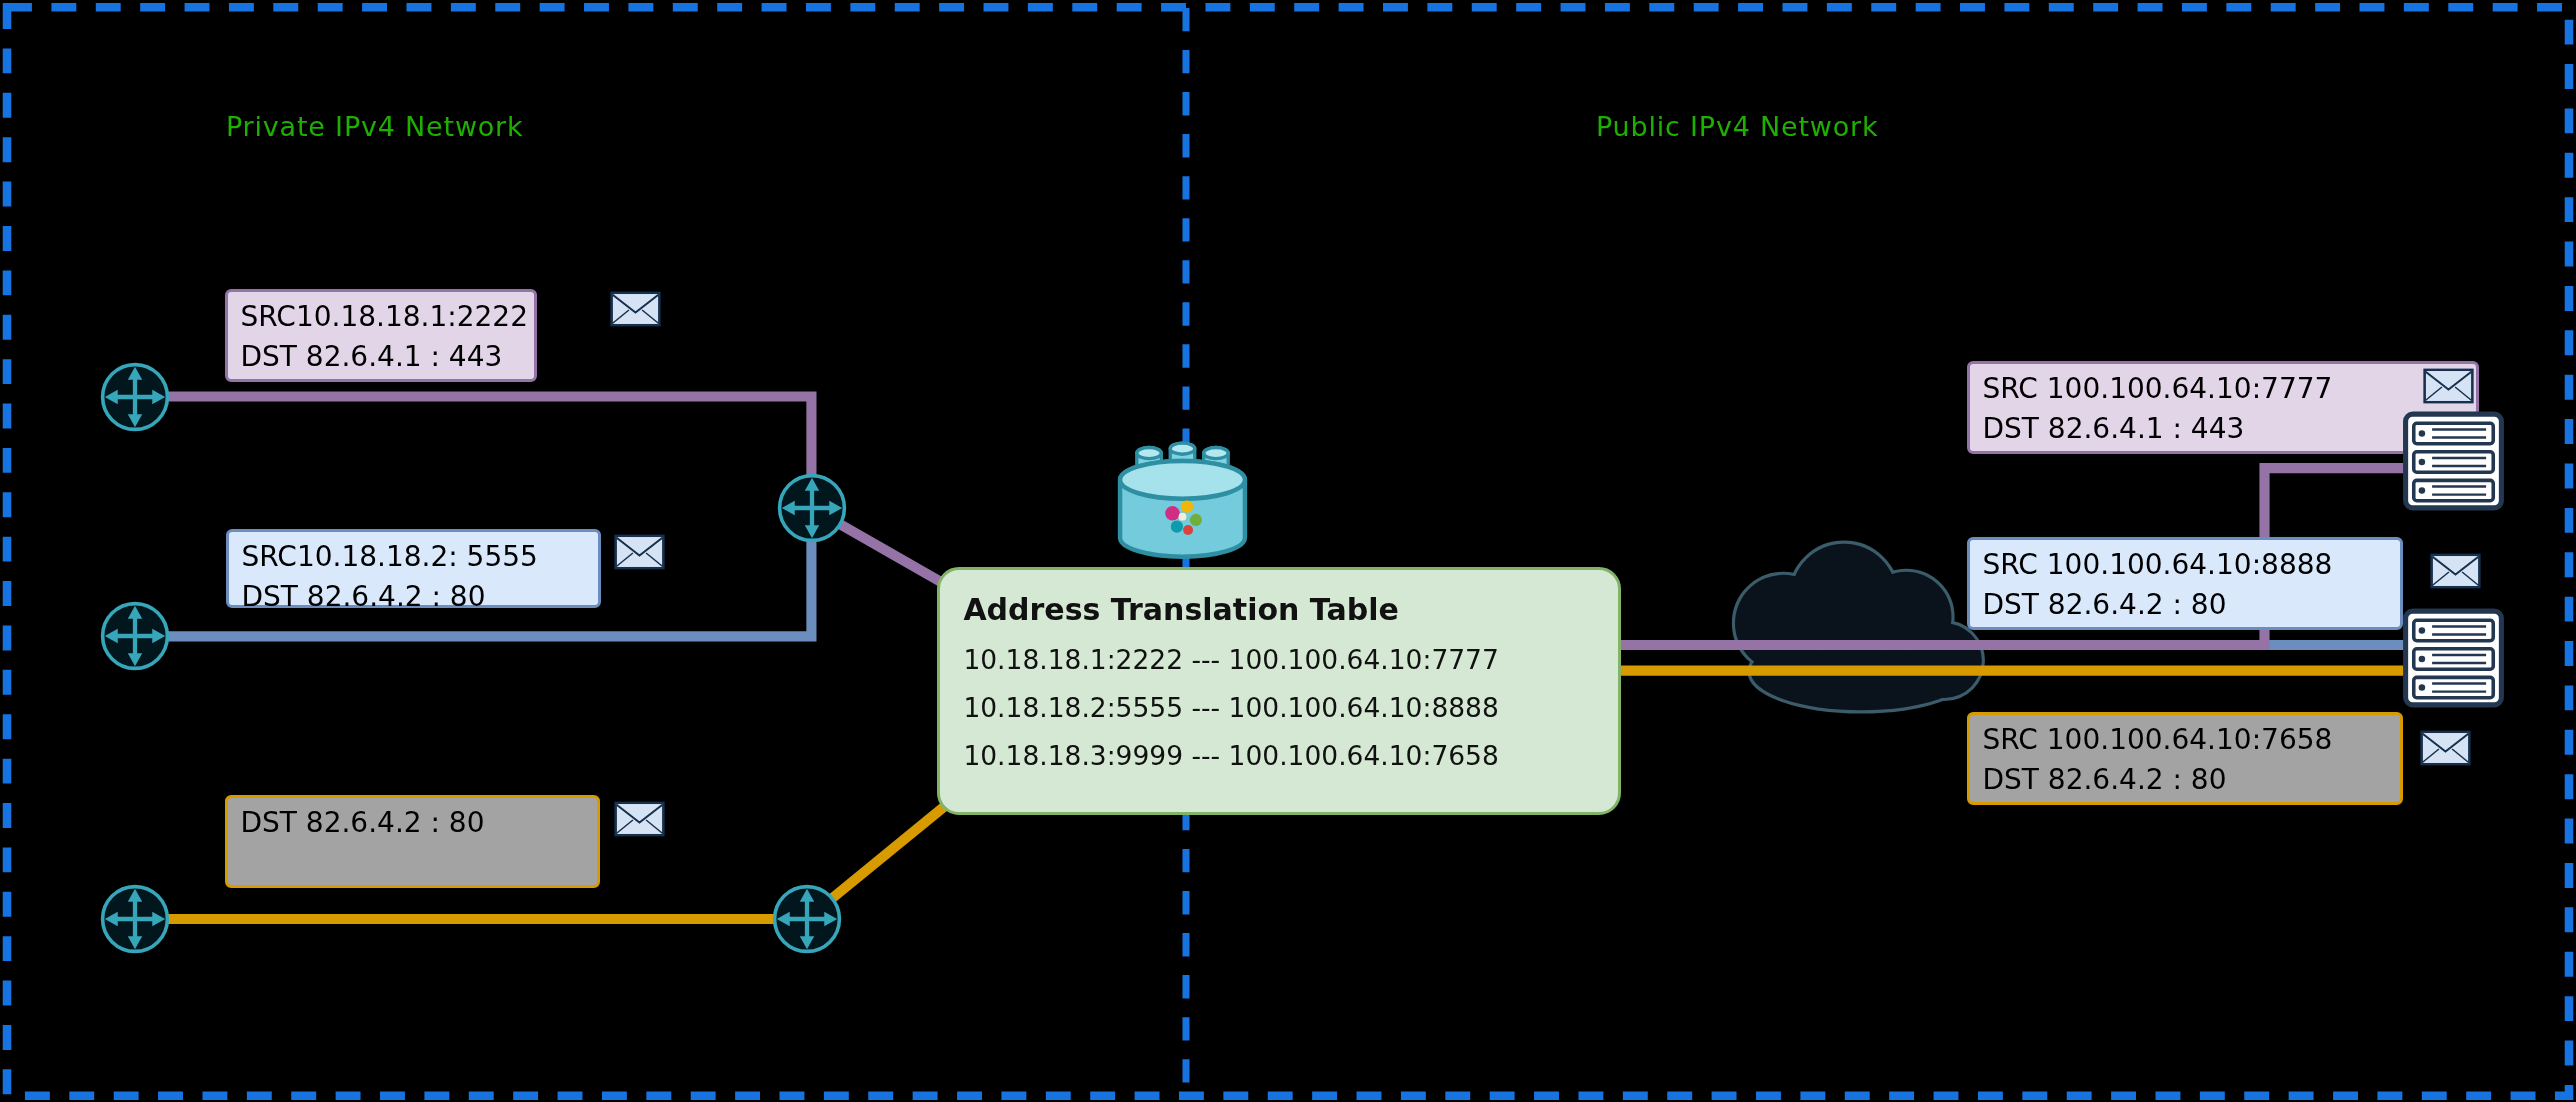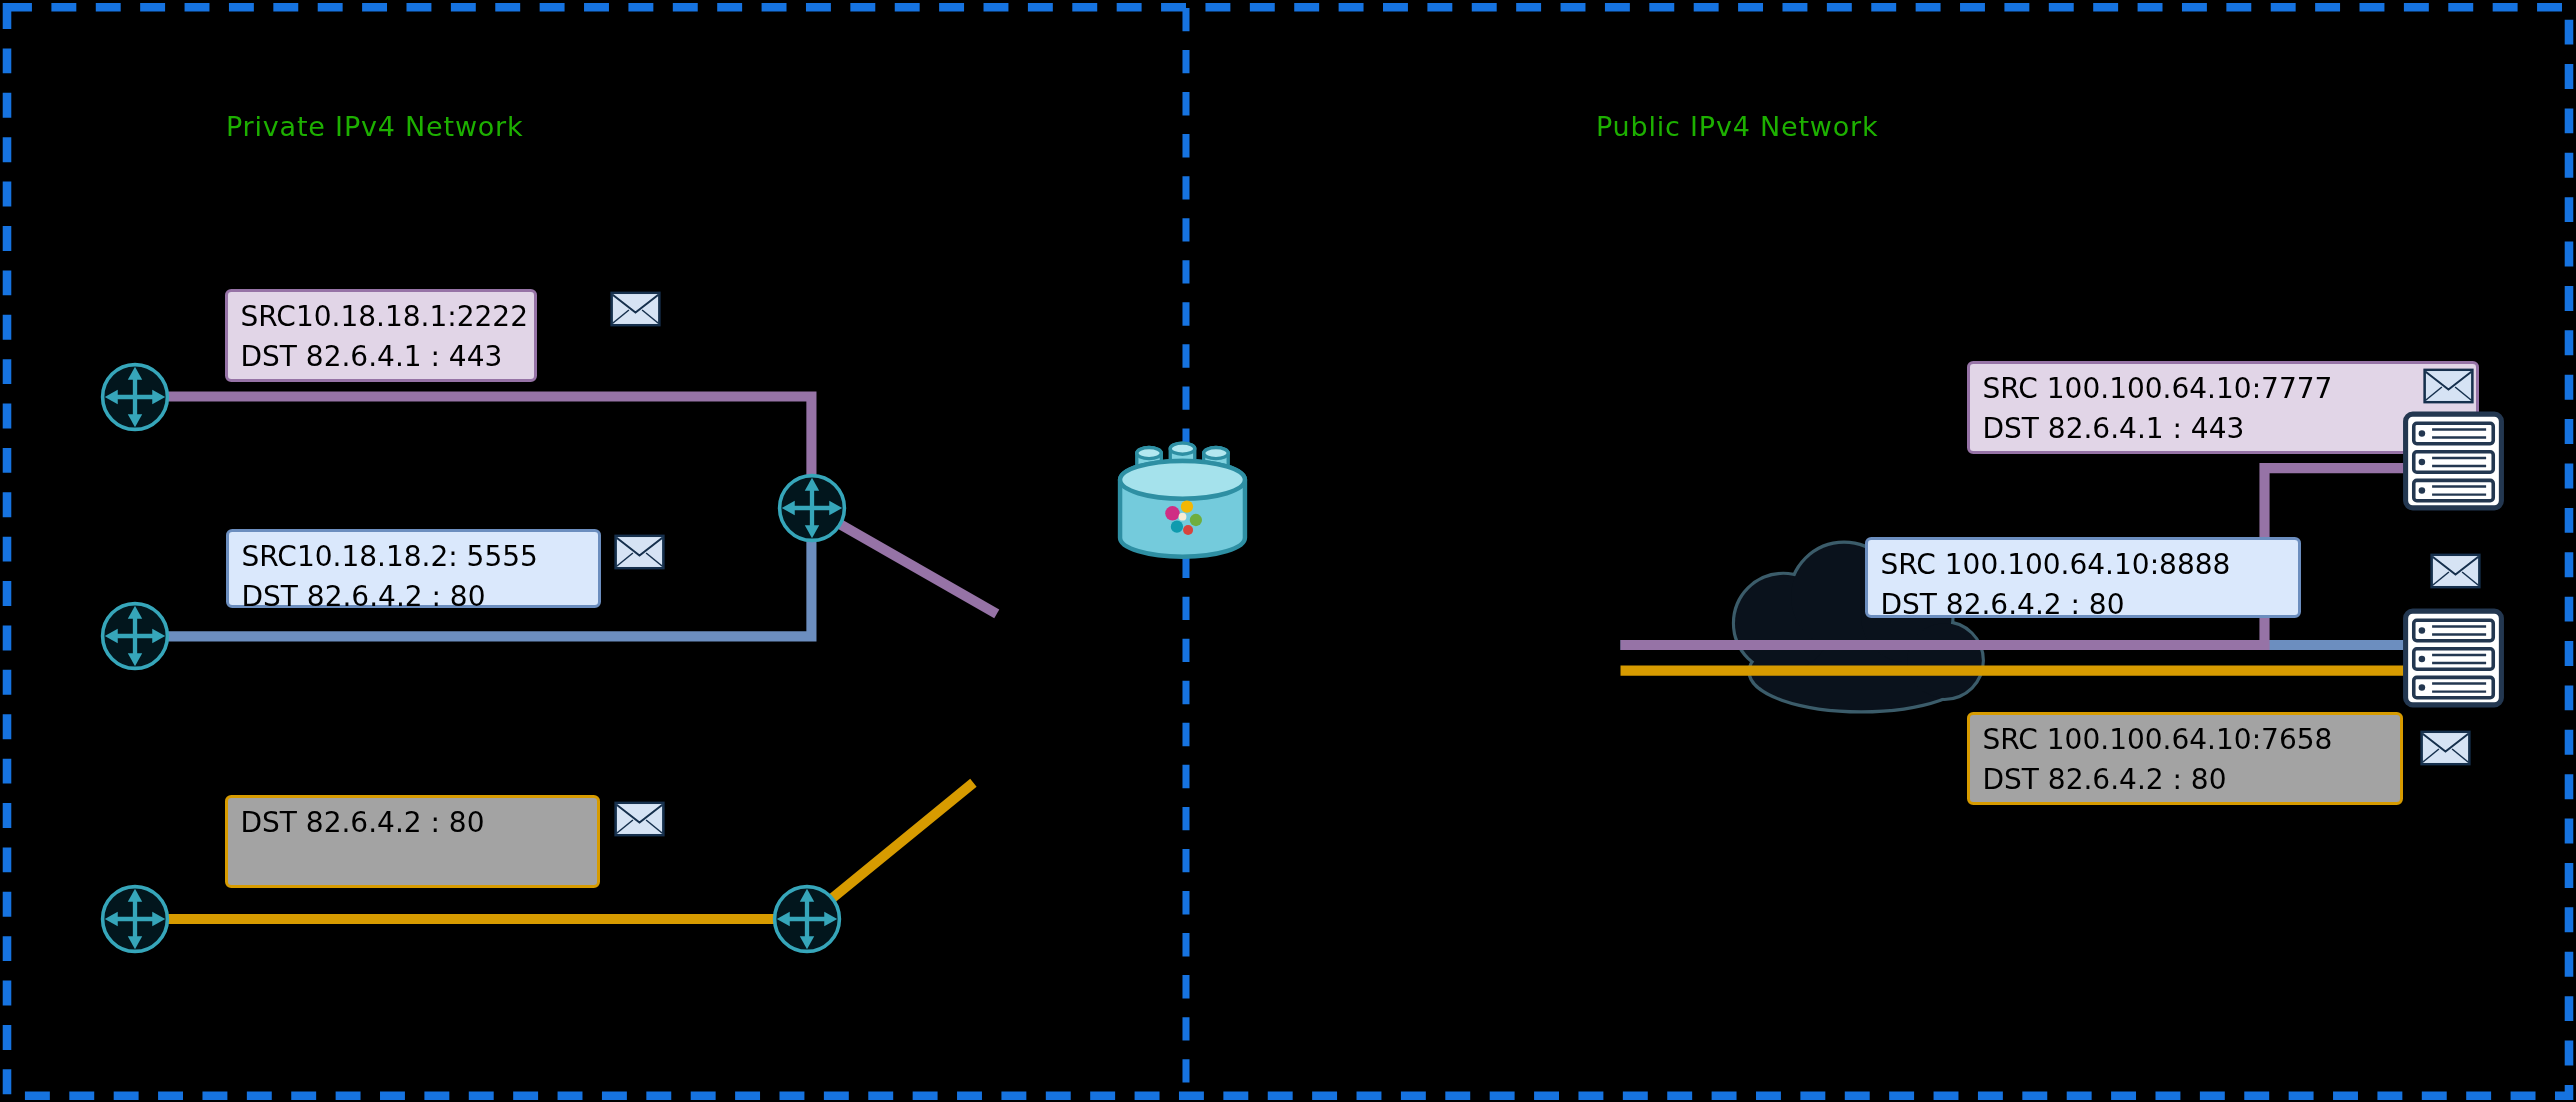--- a/index.html
+++ b/index.html
@@ -182,26 +182,32 @@
       <use href="#sym-env"></use>
     </svg>
   <svg class="icon" style="left:614px;top:801px;width:51px;height:36px" viewBox="0 0 66 46" width="51" height="36">
       <use href="#sym-env"></use>
     </svg>
 
   <svg class="icon" style="left:1096px;top:433px;width:173px;height:145px" viewBox="0 0 222 186" width="173" height="145">
       <use href="#sym-nat"></use>
     </svg>
 
+  <div class="nat-table">
+    <div class="tbl-title">Address Translation Table</div>
+    <div class="tbl-row">10.18.18.1:2222 --- 100.100.64.10:7777</div>
+    <div class="tbl-row">10.18.18.2:5555 ---  100.100.64.10:8888</div>
+    <div class="tbl-row">10.18.18.3:9999 ---  100.100.64.10:7658</div>
+  </div>
 
   <div class="packet packet-purple" style="left:1967px;top:361px;width:512px;height:93px">
     <div>SRC 100.100.64.10:7777</div>
     <div>DST 82.6.4.1 : 443</div>
   </div>
-  <div class="packet packet-blue" style="left:1865px;top:537px;width:436px;height:81px">
+  <div class="packet packet-blue" style="left:1967px;top:537px;width:436px;height:93px">
     <div>SRC 100.100.64.10:8888</div>
     <div>DST 82.6.4.2 : 80</div>
   </div>
   <div class="packet packet-orange" style="left:1967px;top:712px;width:436px;height:93px">
     <div>SRC 100.100.64.10:7658</div>
     <div>DST 82.6.4.2 : 80</div>
   </div>
 
   <svg class="icon" style="left:2423px;top:368px;width:51px;height:36px" viewBox="0 0 66 46" width="51" height="36">
       <use href="#sym-env"></use>

